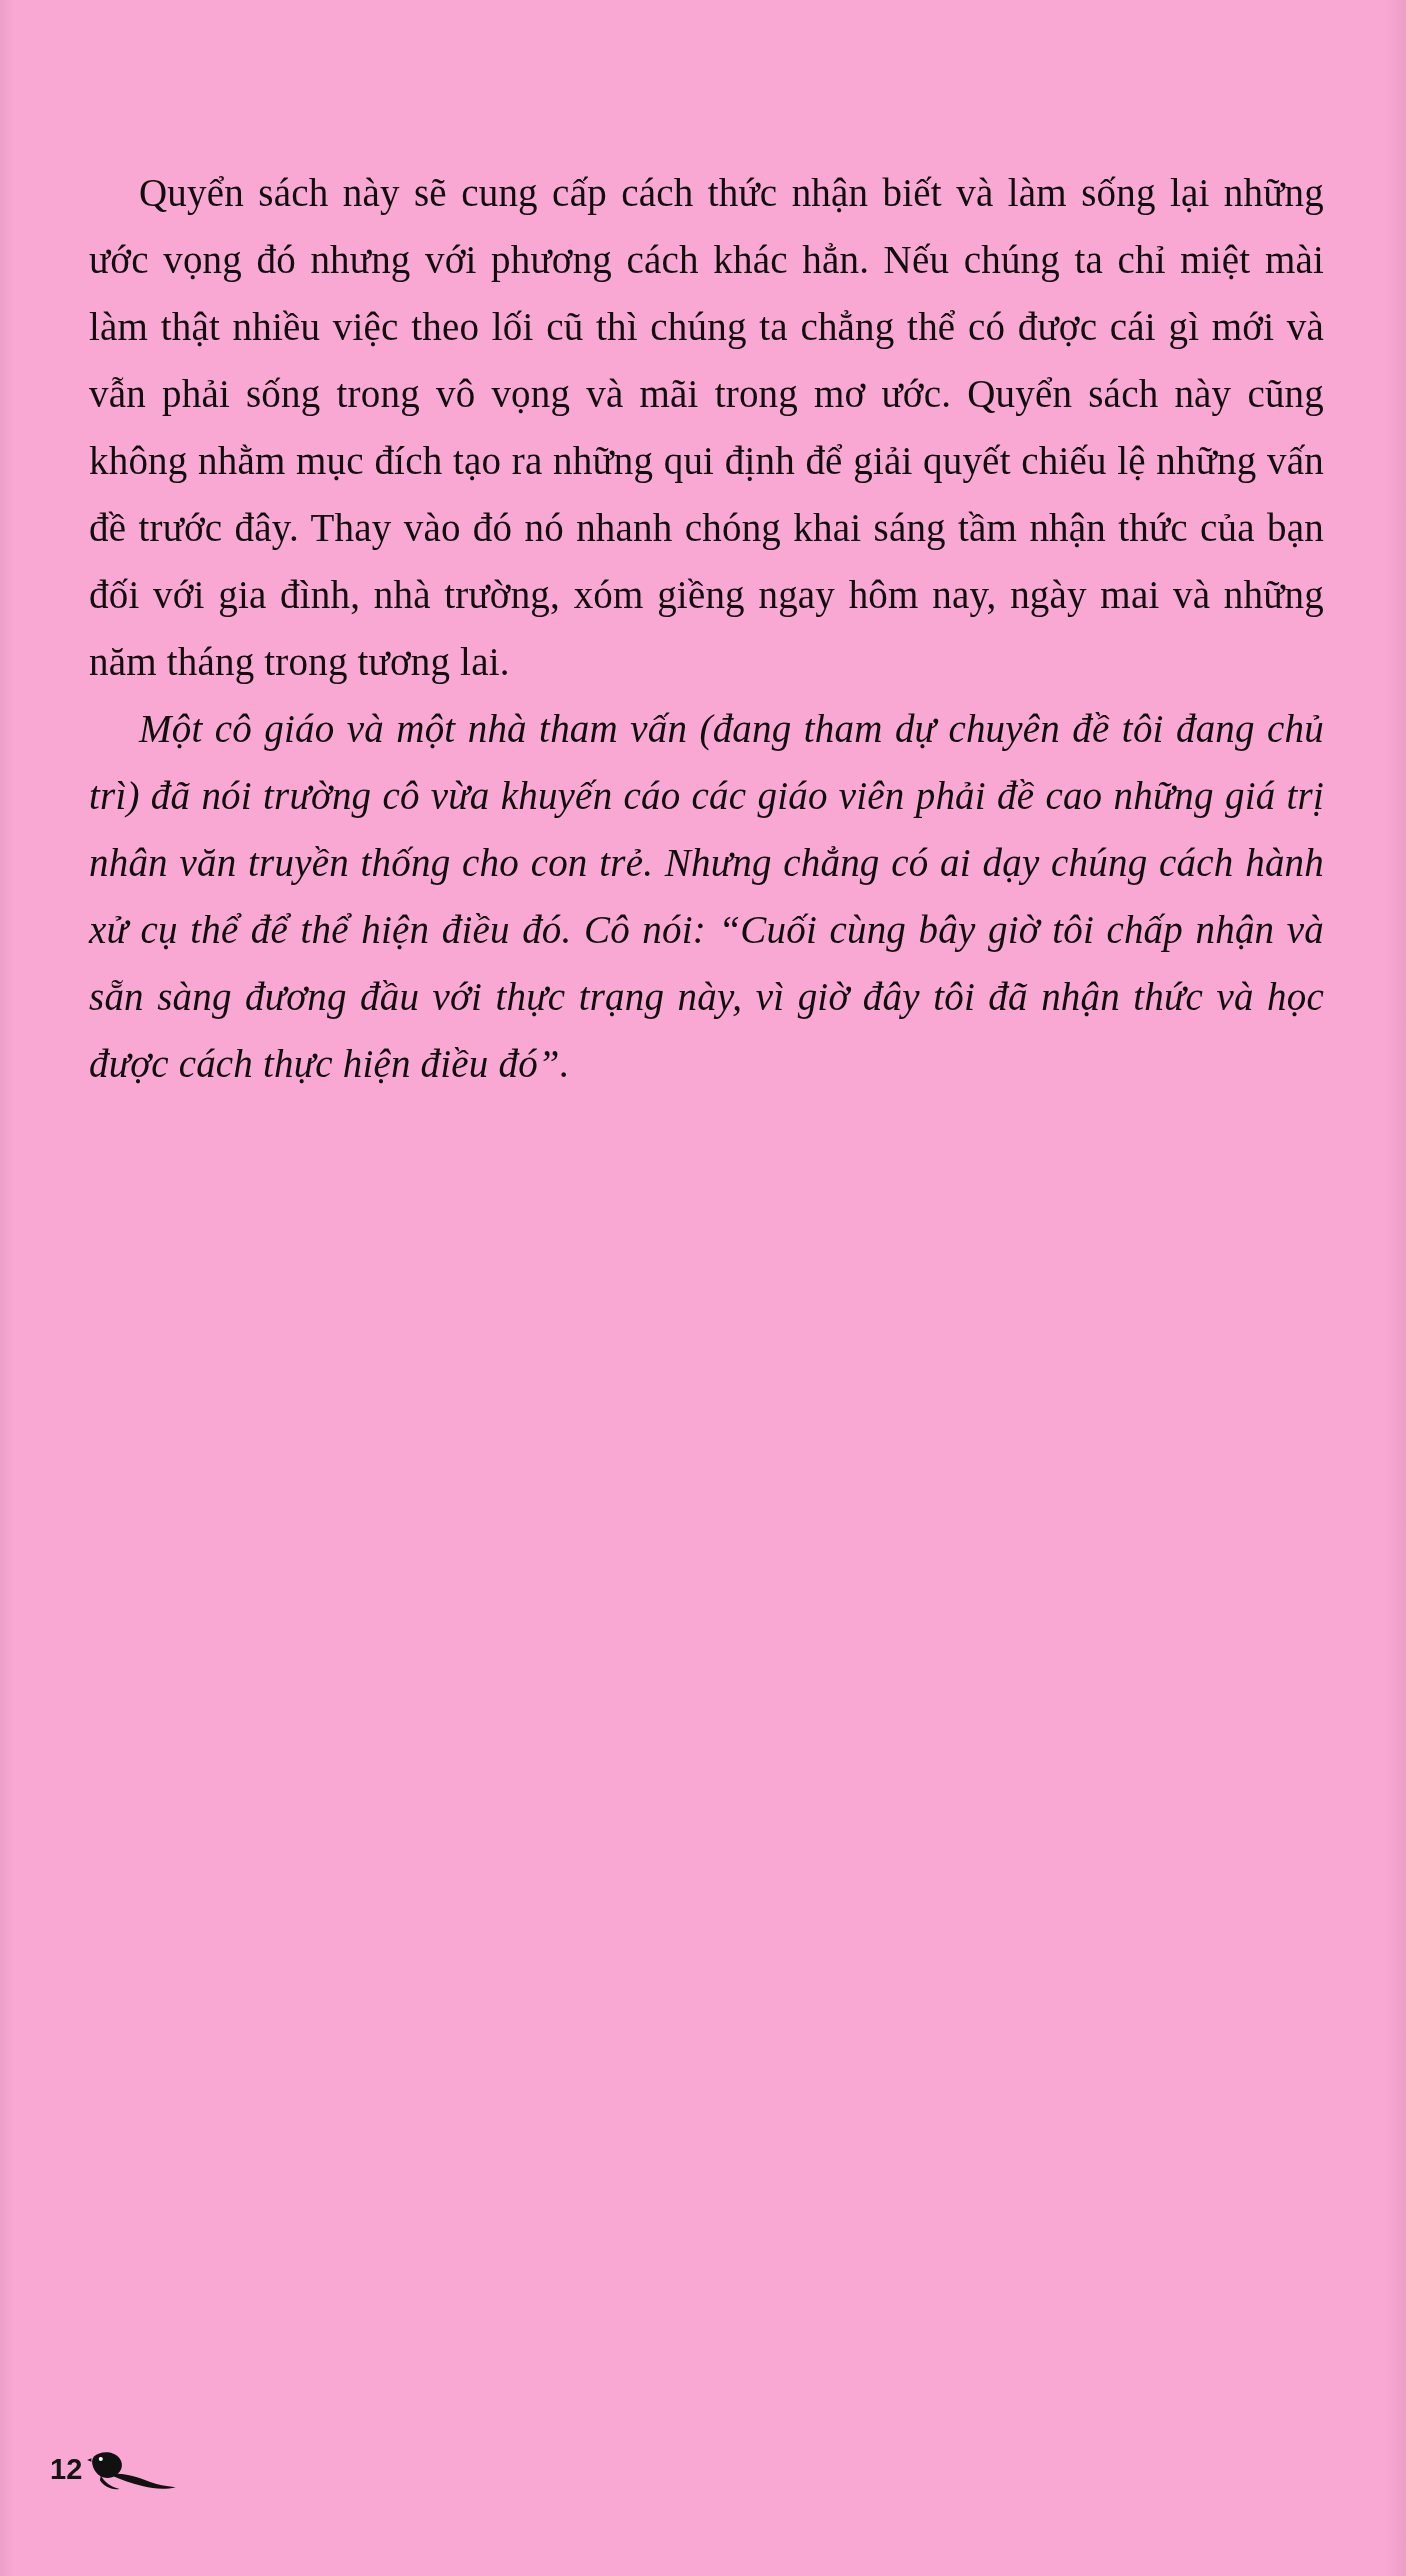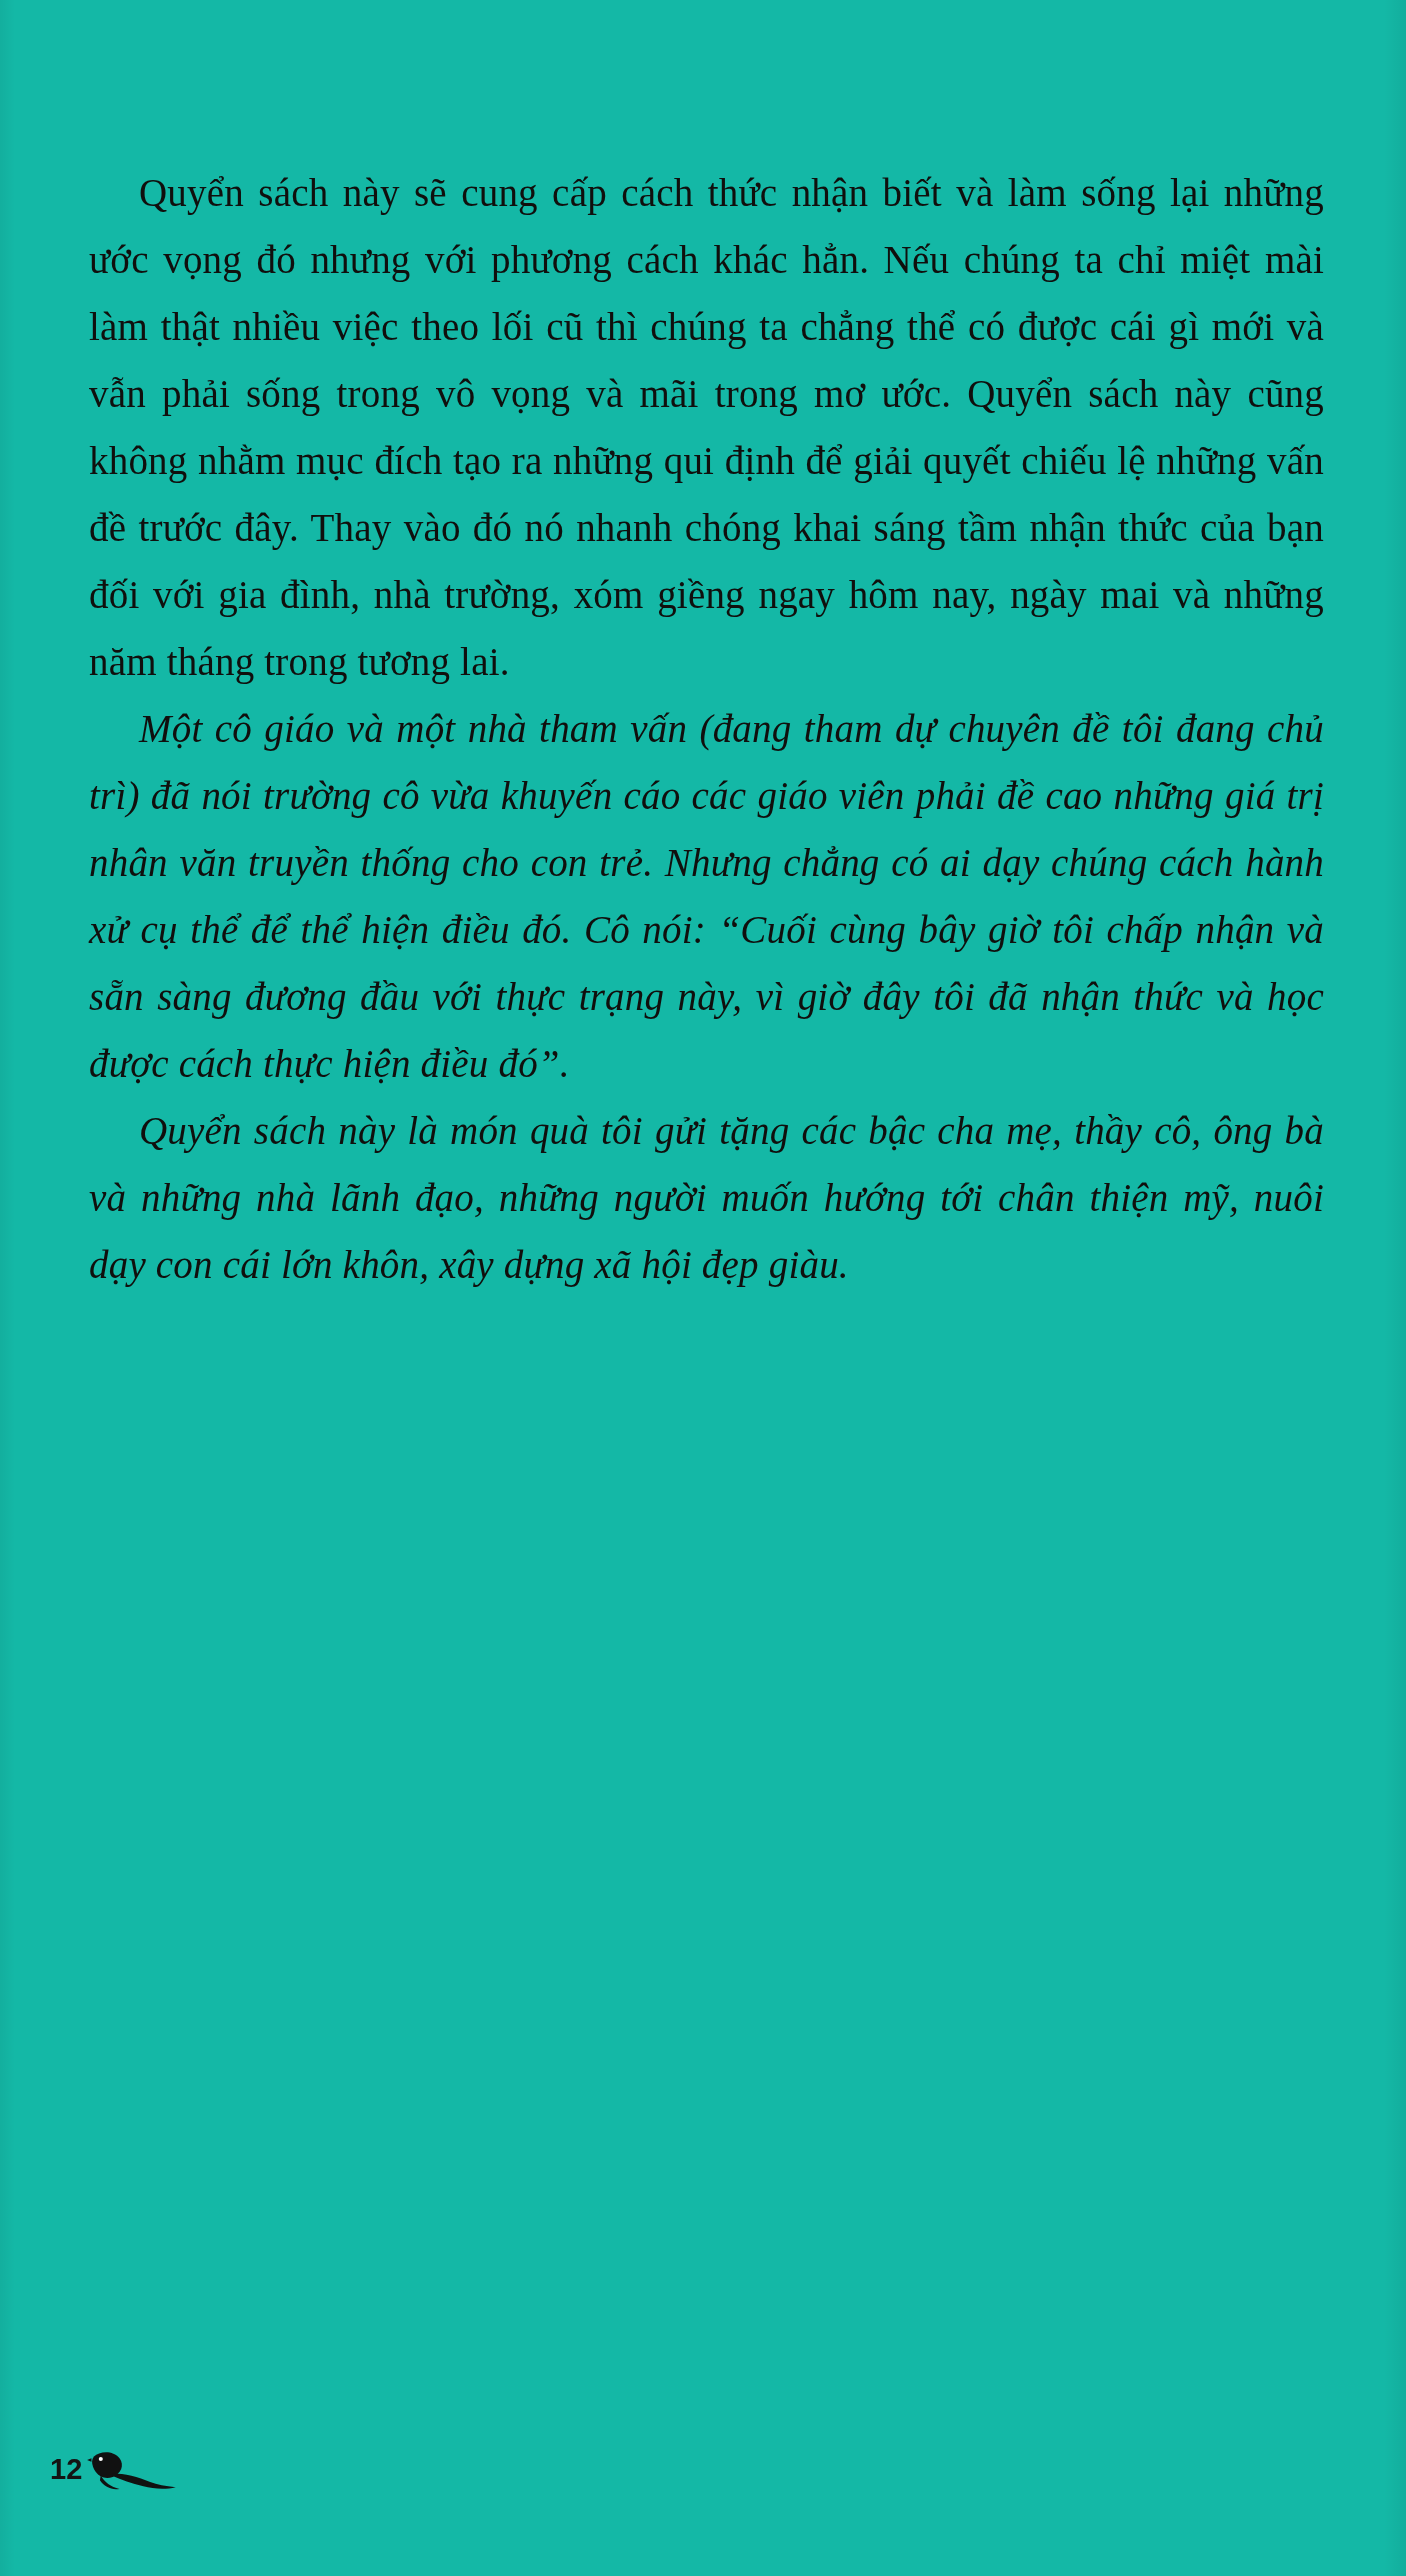--- a/index.html
+++ b/index.html
@@ -19,21 +19,21 @@
     height: 2576px;
     background: #fdfdfb;
     box-sizing: border-box;
   }
   .page-inner {
     position: absolute;
     left: 0;
     top: 0;
     width: 1406px;
     height: 2576px;
-    background: #14b8a6;
+    background: #f9a8d4;
   }
   .text-block {
     position: absolute;
     left: 89px;
     top: 159px;
     width: 1235px;
   }
   .para {
     font-family: "Liberation Serif", serif;
     font-size: 39px;
@@ -96,21 +96,20 @@
 </style>
 </head>
 <body>
 
 <div class="page">
   <div class="page-inner">
 
     <div class="text-block">
       <p class="para indent">Quyển sách này sẽ cung cấp cách thức nhận biết và làm sống lại những ước vọng đó nhưng với phương cách khác hẳn. Nếu chúng ta chỉ miệt mài làm thật nhiều việc theo lối cũ thì chúng ta chẳng thể có được cái gì mới và vẫn phải sống trong vô vọng và mãi trong mơ ước. Quyển sách này cũng không nhằm mục đích tạo ra những qui định để giải quyết chiếu lệ những vấn đề trước đây. Thay vào đó nó nhanh chóng khai sáng tầm nhận thức của bạn đối với gia đình, nhà trường, xóm giềng ngay hôm nay, ngày mai và những năm tháng trong tương lai.</p>
       <p class="para indent">Một cô giáo và một nhà tham vấn (đang tham dự chuyên đề tôi đang chủ trì) đã nói trường cô vừa khuyến cáo các giáo viên phải đề cao những giá trị nhân văn truyền thống cho con trẻ. Nhưng chẳng có ai dạy chúng cách hành xử cụ thể để thể hiện điều đó. Cô nói: “Cuối cùng bây giờ tôi chấp nhận và sẵn sàng đương đầu với thực trạng này, vì giờ đây tôi đã nhận thức và học được cách thực hiện điều đó”.</p>
-      <p class="para indent">Quyển sách này là món quà tôi gửi tặng các bậc cha mẹ, thầy cô, ông bà và những nhà lãnh đạo, những người muốn hướng tới chân thiện mỹ, nuôi dạy con cái lớn khôn, xây dựng xã hội đẹp giàu.</p>
     </div>
 
     <div class="page-number-wrap">
       <span class="page-number">12</span>
       <span class="ornament">
         <svg width="94" height="46" viewBox="0 0 110 54" xmlns="http://www.w3.org/2000/svg">
           <path d="M8 10 C 14 4, 30 2, 38 12 C 44 20, 40 30, 30 34 C 22 37, 14 34, 10 28 C 6 22, 4 15, 8 10 Z" fill="#111111"></path>
           <path d="M30 30 C 44 30, 60 34, 74 40 C 82 43, 92 45, 104 46 C 92 49, 78 48, 66 45 C 52 42, 40 37, 30 33 Z" fill="#111111"></path>
           <path d="M16 32 C 20 40, 28 46, 38 48 C 30 50, 20 46, 15 38 Z" fill="#111111"></path>
           <circle cx="16" cy="13" r="2.4" fill="#ffffff"></circle>

